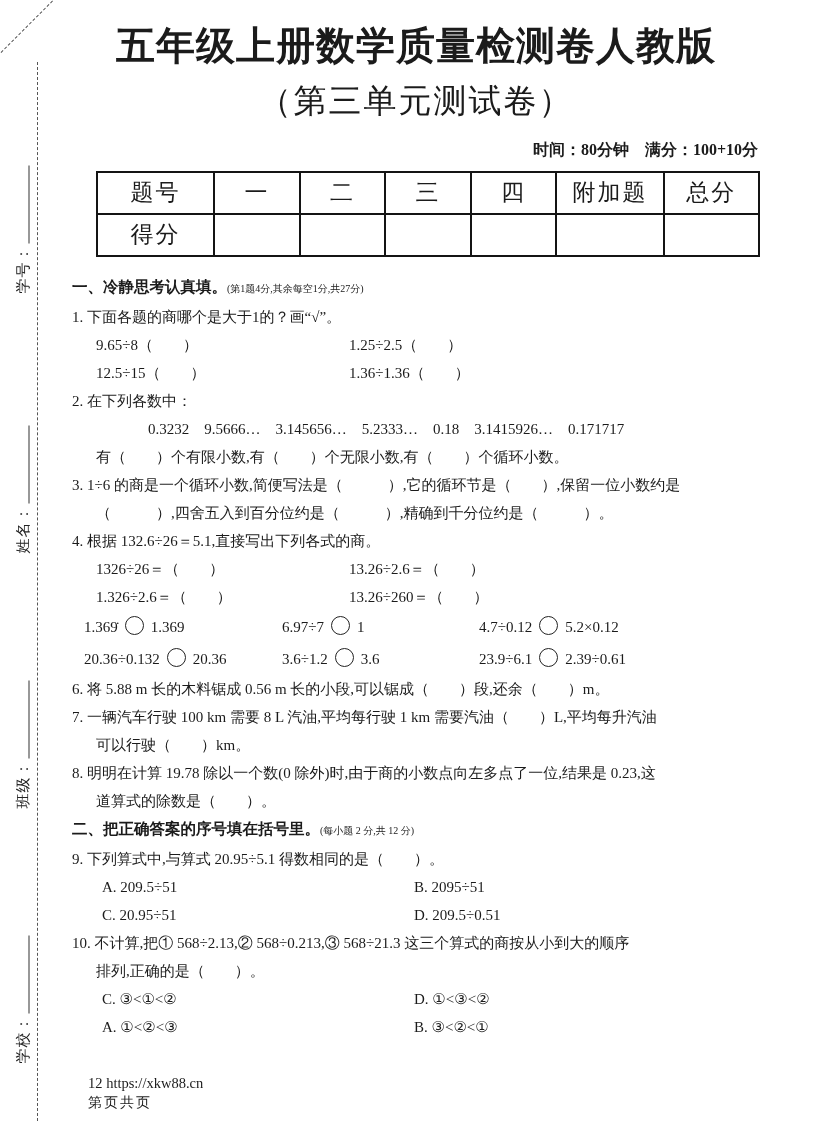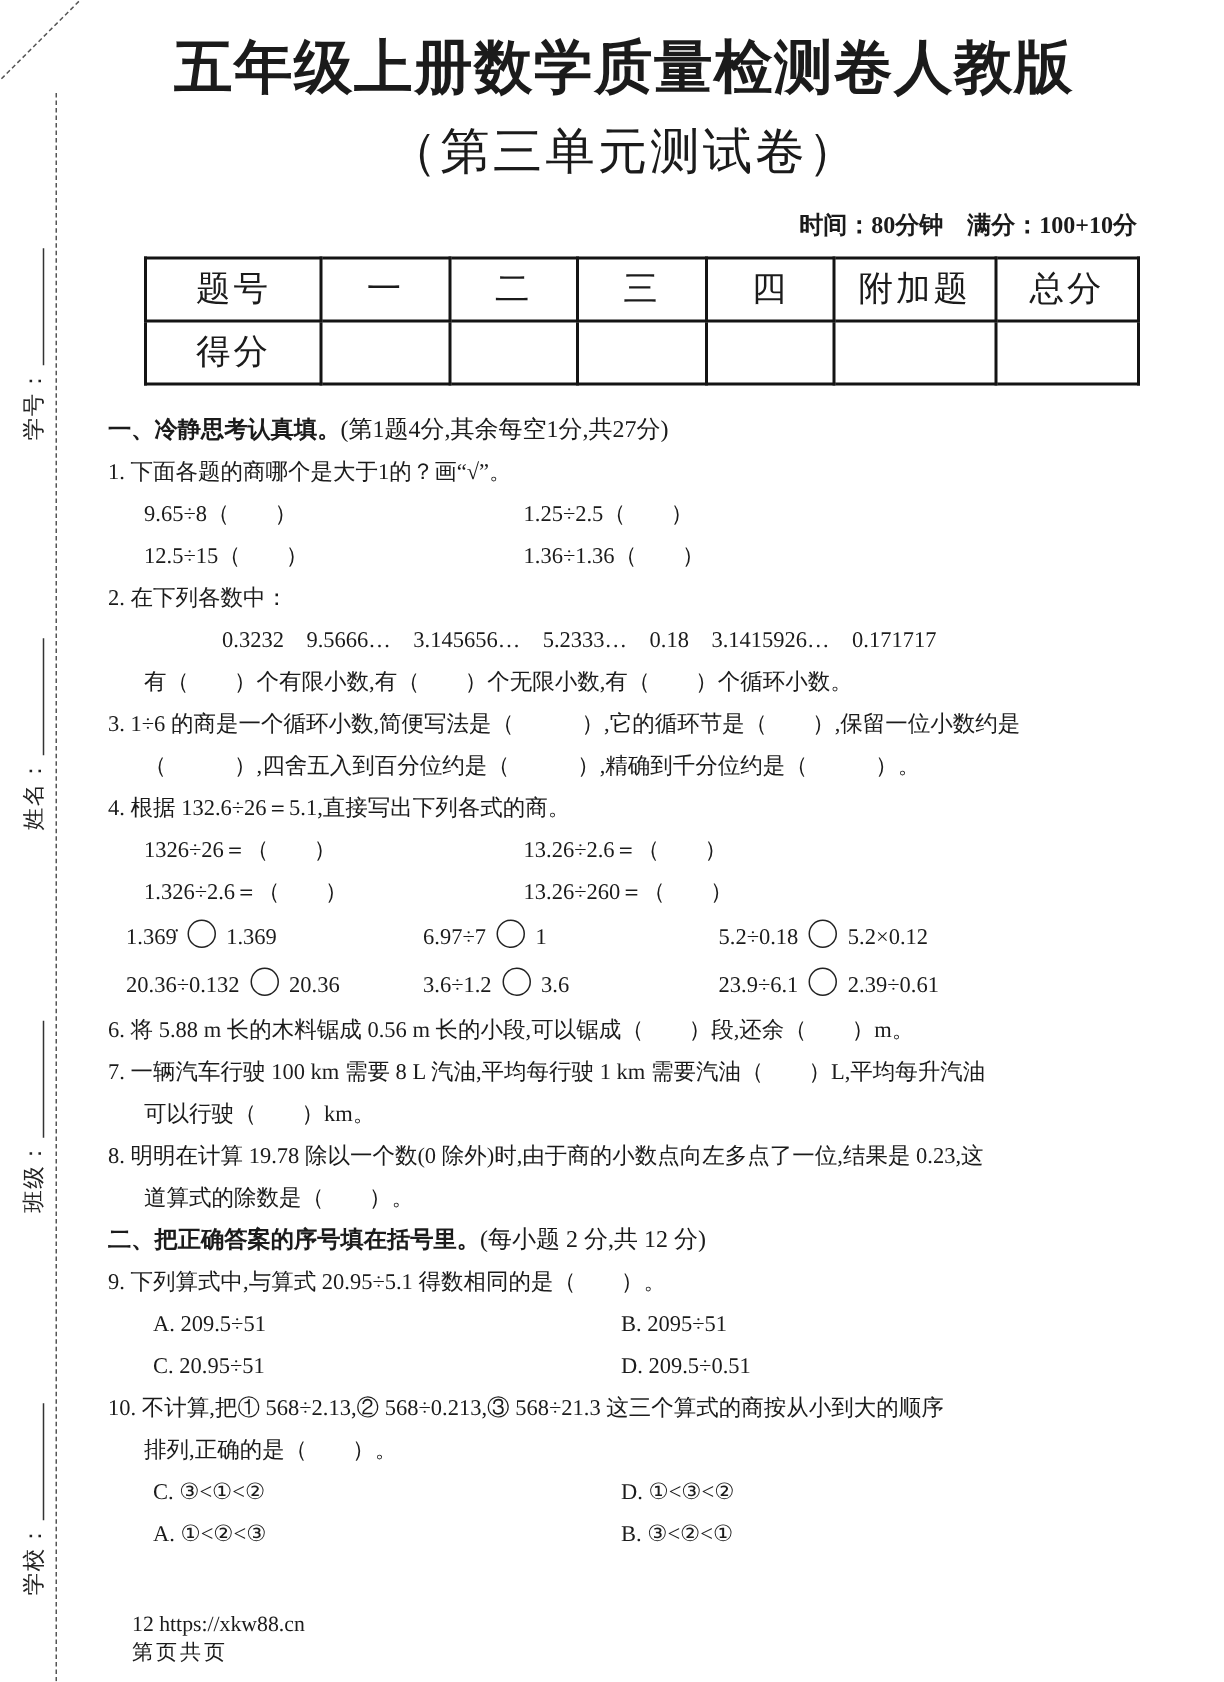--- a/index.html
+++ b/index.html
@@ -25,21 +25,21 @@
   .title{font-size:39px;font-weight:bold;text-align:center;letter-spacing:1px;line-height:1.15;}
   .subtitle{font-size:33px;font-weight:normal;text-align:center;letter-spacing:2px;margin-top:10px;}
   .meta{font-size:16px;font-weight:bold;text-align:right;margin-top:16px;padding-right:2px;}
   .score-table{border-collapse:collapse;margin:10px 0 0 24px;}
   .score-table td{border:2.4px solid #141414;height:38px;text-align:center;vertical-align:middle;}
   .score-table .hd{font-size:23px;font-weight:normal;letter-spacing:2px;}
   
   .body{margin-top:16px;font-size:15px;line-height:28px;}
   .q-line{white-space:nowrap;}
   .hd-main{font-weight:bold;font-size:15.5px;}
-  .hd-note{font-size:16px;}
+  .hd-note{font-size:10px;}
   .indent05{padding-left:12px;}
   .indent1{padding-left:24px;}
   .indent15{padding-left:30px;}
   .indent2{padding-left:76px;}
   .two-col{display:flex;}
   .cols-narrow .colA{display:inline-block;width:253px;}
   .cols-wide .colA{display:inline-block;width:312px;}
   .colB{flex:1;}
   .three-col{display:flex;line-height:32px;}
   .three-col .c1{display:inline-block;width:198px;}
@@ -143,21 +143,21 @@
       </div>
       <div class="q-line two-col cols-narrow indent1">
         <span class="colA">1.326÷2.6＝（　　）</span>
         <span class="colB">13.26÷260＝（　　）</span>
       </div>
 
 
       <div class="q-line three-col indent05">
         <span class="c1"><span>1.369̇</span><span class="circle"></span><span>1.369</span></span>
         <span class="c2"><span>6.97÷7</span><span class="circle"></span><span>1</span></span>
-        <span class="c3"><span>5.2÷0.18</span><span class="circle"></span><span>5.2×0.12</span></span>
+        <span class="c3"><span>4.7÷0.12</span><span class="circle"></span><span>5.2×0.12</span></span>
       </div>
       <div class="q-line three-col indent05">
         <span class="c1"><span>20.36÷0.132</span><span class="circle"></span><span>20.36</span></span>
         <span class="c2"><span>3.6÷1.2</span><span class="circle"></span><span>3.6</span></span>
         <span class="c3"><span>23.9÷6.1</span><span class="circle"></span><span>2.39÷0.61</span></span>
       </div>
 
       <div class="q-line">6. 将 5.88 m 长的木料锯成 0.56 m 长的小段,可以锯成（　　）段,还余（　　）m。</div>
 
       <div class="q-line">7. 一辆汽车行驶 100 km 需要 8 L 汽油,平均每行驶 1 km 需要汽油（　　）L,平均每升汽油</div>

